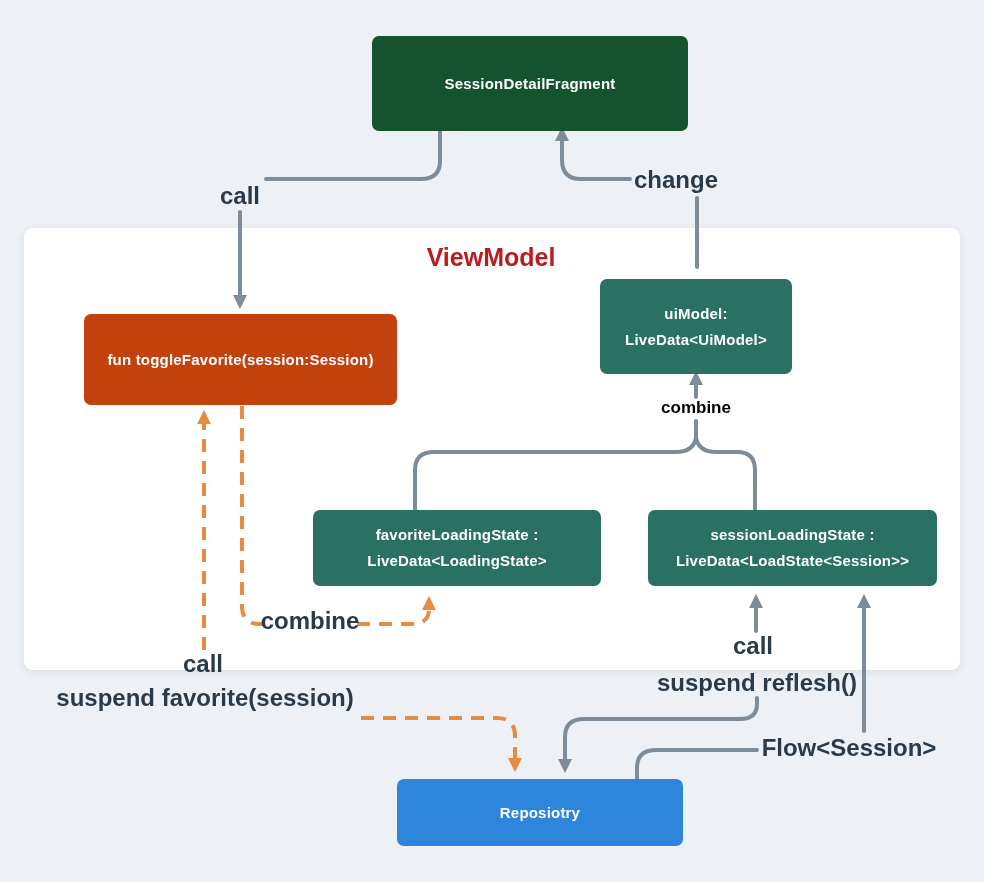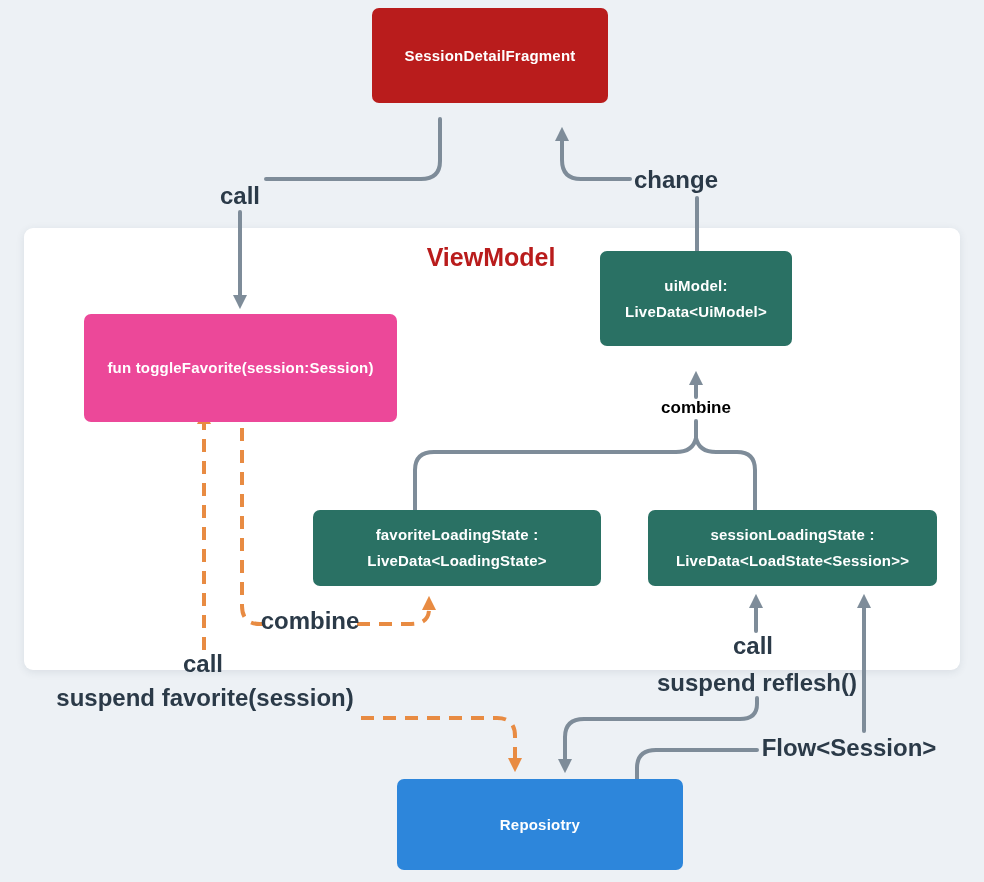--- a/index.html
+++ b/index.html
@@ -17,26 +17,26 @@
     position:absolute;left:491px;top:243px;transform:translateX(-50%);
     font-size:25px;font-weight:600;color:#b91c1c;white-space:nowrap;
   }
   svg.wires{position:absolute;left:0;top:0;}
   .node{
     position:absolute;border-radius:7px;display:flex;flex-direction:column;
     align-items:center;justify-content:center;color:#ffffff;
     font-weight:700;font-size:15px;text-align:center;line-height:26px;
     letter-spacing:0.2px;
   }
-  .node-fragment{left:372px;top:8px;width:236px;height:95px;background:#b91c1c;}
-  .node-toggle{left:84px;top:314px;width:313px;height:108px;background:#ec4899;}
-  .node-uimodel{left:600px;top:251px;width:192px;height:95px;background:#2a7164;}
+  .node-fragment{left:372px;top:36px;width:316px;height:95px;background:#14532d;}
+  .node-toggle{left:84px;top:314px;width:313px;height:91px;background:#c2410c;}
+  .node-uimodel{left:600px;top:279px;width:192px;height:95px;background:#2a7164;}
   .node-favstate{left:313px;top:510px;width:288px;height:76px;background:#2a7164;}
   .node-sessionstate{left:648px;top:510px;width:289px;height:76px;background:#2a7164;}
-  .node-repository{left:397px;top:779px;width:286px;height:91px;background:#2d86db;}
+  .node-repository{left:397px;top:779px;width:286px;height:67px;background:#2d86db;}
   .edge-label{
     position:absolute;transform:translateX(-50%);white-space:nowrap;
     font-size:24px;font-weight:600;color:#2b3a48;
   }
   .edge-label.small{font-size:17px;font-weight:600;color:#000000;}
   .lbl-call-top{left:240px;top:182px;}
   .lbl-observe{left:676px;top:166px;}
   .lbl-combine{left:696px;top:398px;}
   .lbl-change{left:310px;top:607px;}
   .lbl-call-bl{left:203px;top:650px;}

